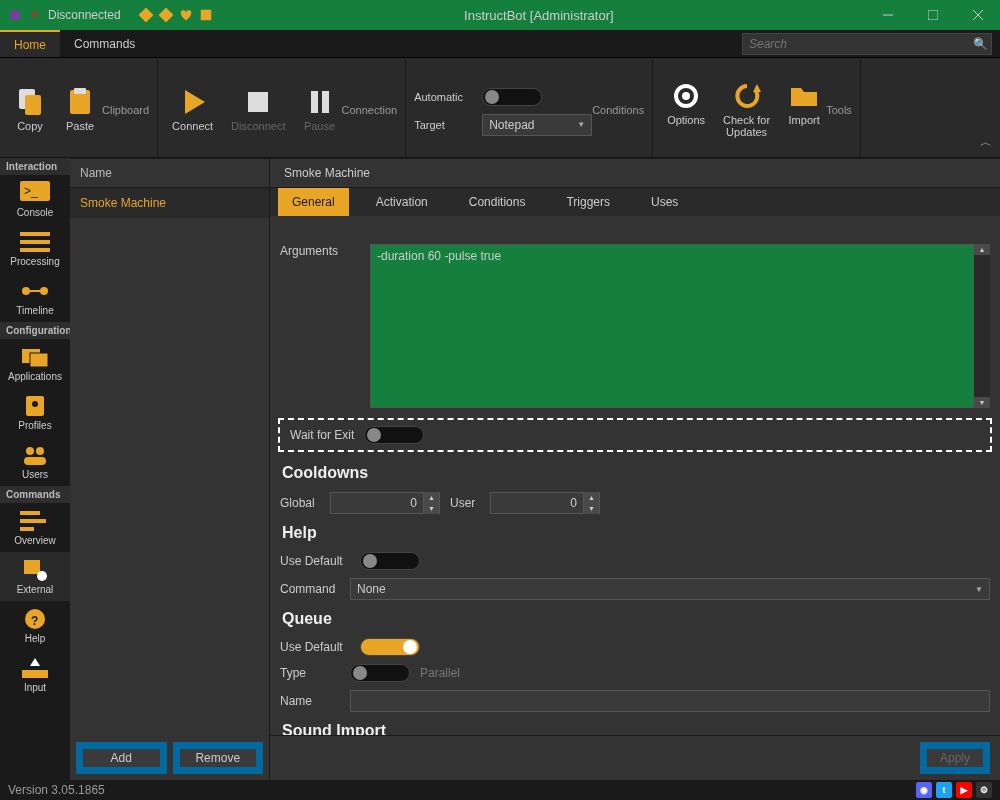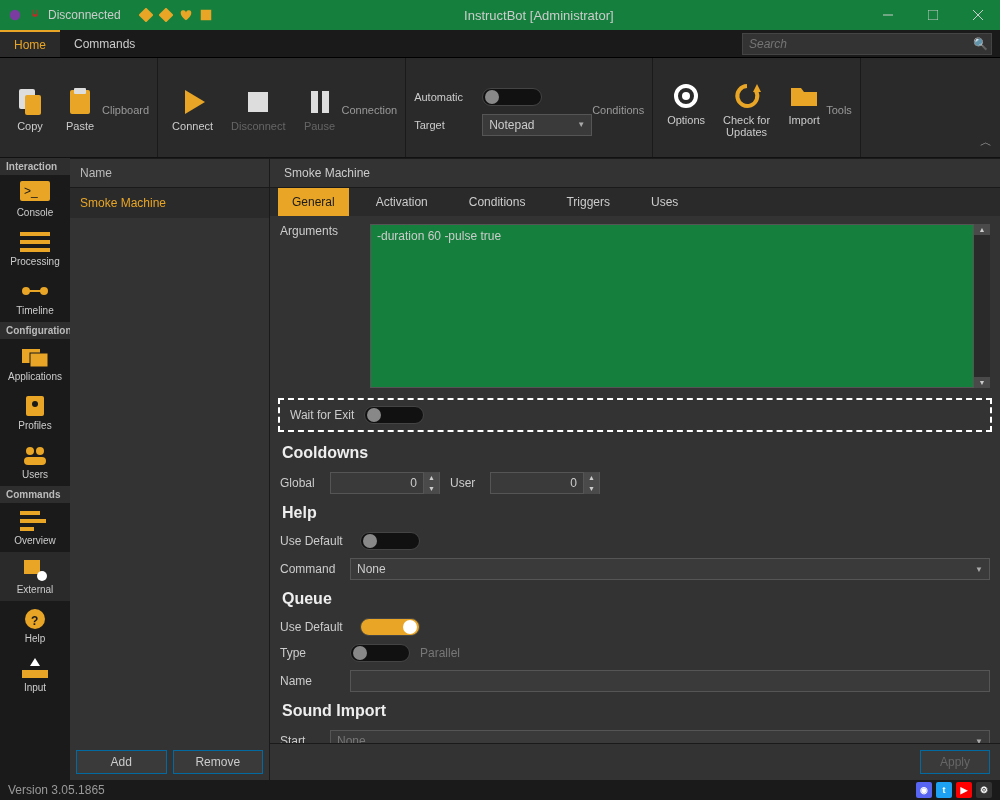--- a/index.html
+++ b/index.html
@@ -42,28 +42,28 @@
 .lp-item { display: flex; flex-direction: column; align-items: center; padding: 6px 2px; gap: 2px; cursor: pointer; }
 .lp-item.active { background: #2a2a2a; }
 .lp-item .lpicon { width: 30px; height: 24px; display: flex; align-items: center; justify-content: center; }
 .lp-item .lplabel { font-size: 10px; color: #ccc; }
 .mid-panel { width: 200px; background: #333; display: flex; flex-direction: column; border-right: 1px solid #1a1a1a; }
 .mid-header { height: 30px; background: #333; border-bottom: 1px solid #1a1a1a; display: flex; align-items: center; padding: 0 10px; color: #bbb; border-top: 1px solid #1a1a1a;}
 .mid-list { flex: 1; }
 .mid-item { padding: 8px 10px; color: #e8a526; cursor: pointer; }
 .mid-item.selected { background: #2a2a2a; }
 .mid-footer { display: flex; gap: 6px; padding: 6px; }
-.flat-btn { flex: 1; background: #3a3a3a; border: 1px solid #0369a1; color: #ccc; height: 24px; display: flex; align-items: center; justify-content: center; cursor: pointer; }
+.flat-btn { flex: 1; background: #3a3a3a; border: 7px solid #0369a1; color: #ccc; height: 32px; display: flex; align-items: center; justify-content: center; cursor: pointer; }
 .flat-btn.disabled { color: #666; }
 .right-panel { flex: 1; background: #333; display: flex; flex-direction: column; min-width: 0; }
 .rp-title { height: 30px; display: flex; align-items: center; padding: 0 14px; color: #ccc; border-bottom: 1px solid #1a1a1a; border-top: 1px solid #1a1a1a;}
 .rp-tabs { display: flex; background: #2a2a2a; height: 28px; align-items: stretch; padding-left: 8px; gap: 13px; }
 .rp-tab { padding: 0 14px; display: flex; align-items: center; color: #ccc; cursor: pointer; }
 .rp-tab.active { background: #e8a526; color: #1a1a1a; }
-.rp-content { flex: 1; overflow-y: auto; padding: 0; }
+.rp-content { flex: 1; overflow-y: auto; padding: 0; margin-top: 20px; }
 .rp-content::-webkit-scrollbar{width:14px;} .rp-content::-webkit-scrollbar-track{background:#2a2a2a;} .rp-content::-webkit-scrollbar-thumb{background:#555;}
 .field-row { display: flex; padding: 4px 10px; align-items: center; gap: 10px; }
 .field-row .flabel { width: 80px; color: #ccc; font-size: 12px; }
 .textarea { flex: 1; background: #15803d; border: 1px solid #555; color: #ccc; height: 164px; padding: 4px 6px; resize: none; position: relative; }
 .dashed-highlight { border: 2px dashed #fff; padding: 6px 10px; display: flex; align-items: center; gap: 10px; margin: 6px 8px; }
 .section-h { font-weight: bold; color: #eee; font-size: 16px; padding: 6px 12px; }
 .num-input { background: #3a3a3a; border: 1px solid #555; color: #ccc; height: 22px; width: 110px; display: flex; align-items: center; }
 .num-input .nval { flex: 1; text-align: right; padding: 0 6px; }
 .num-input .spin { width: 16px; display: flex; flex-direction: column; }
 .num-input .spin div { height: 11px; font-size: 7px; display: flex; align-items: center; justify-content: center; background: #4a4a4a; color: #ccc; border-left: 1px solid #555;}

